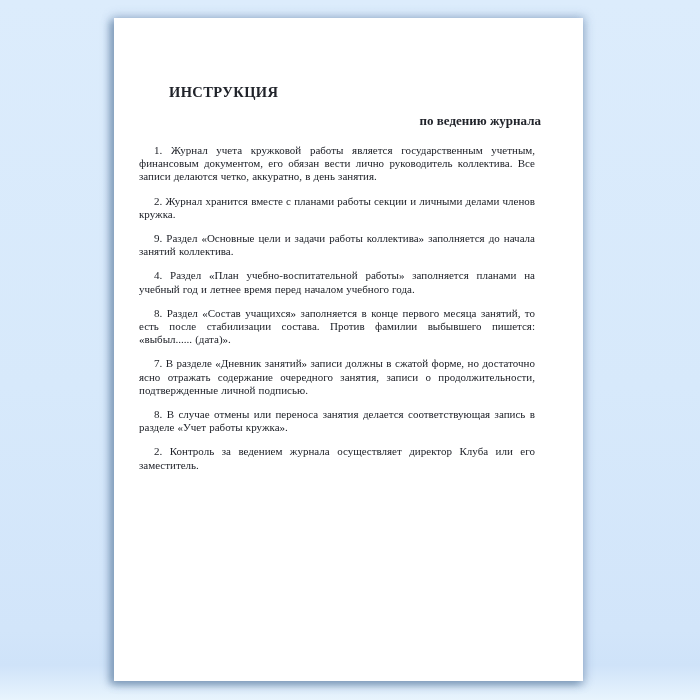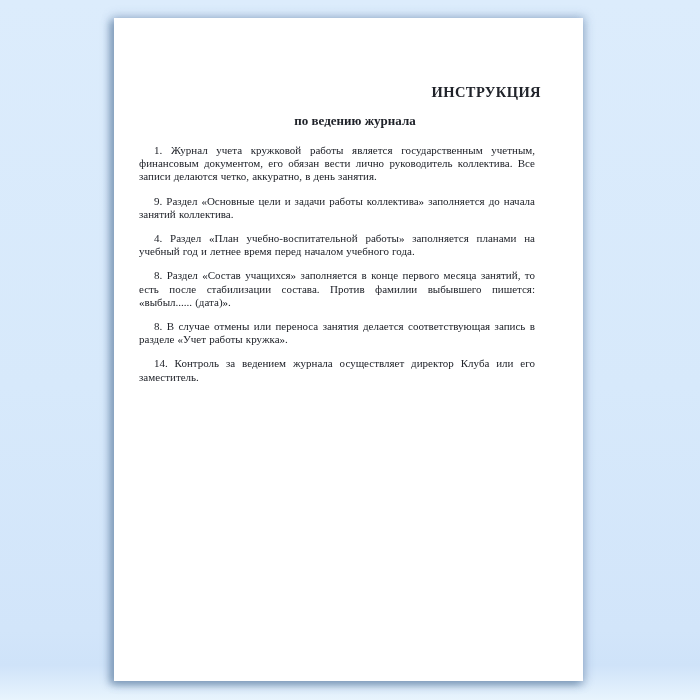--- a/index.html
+++ b/index.html
@@ -25,29 +25,29 @@
       -5px 3px 7px rgba(104, 134, 168, 0.55),
       0 0 9px 2px rgba(110, 140, 175, 0.45),
       0 4px 8px rgba(104, 134, 168, 0.35);
   }
   .doc-title {
     margin: 0 0 12px 30px;
     font-size: 14.5px;
     line-height: 17px;
     font-weight: bold;
     letter-spacing: 0.4px;
-    text-align: right;
+    text-align: left;
     white-space: nowrap;
   }
   .doc-subtitle {
     margin: 0 0 15px 30px;
     font-size: 13px;
     line-height: 16px;
     font-weight: bold;
-    text-align: center;
+    text-align: right;
     white-space: nowrap;
   }
   .para {
     margin: 0 6px 11px 0;
     font-size: 11px;
     line-height: 13.2px;
     text-align: justify;
     text-indent: 15px;
     hyphens: auto;
     -webkit-hyphens: auto;
@@ -56,19 +56,21 @@
 </style>
 </head>
 <body>
 
 <div class="scene">
   <div class="paper">
     <div class="doc-title">ИНСТРУКЦИЯ</div>
     <div class="doc-subtitle">по ведению журнала</div>
 
     <p class="para">1. Журнал учета кружковой работы является государственным учетным, финансовым документом, его обязан вести лично руководитель коллектива. Все записи делаются четко, аккуратно, в день занятия.</p>
+    <p class="para">2. Журнал хранится вместе с планами работы секции и личными делами членов кружка.</p>
     <p class="para">9. Раздел «Основные цели и задачи работы коллектива» заполняется до начала занятий коллектива.</p>
     <p class="para">4. Раздел «План учебно-воспитательной работы» заполняется планами на учебный год и летнее время перед началом учебного года.</p>
     <p class="para">8. Раздел «Состав учащихся» заполняется в конце первого месяца занятий, то есть после стабилизации состава. Против фамилии выбывшего пишется: «выбыл...... (дата)».</p>
+    <p class="para">7. В разделе «Дневник занятий» записи должны в сжатой форме, но достаточно ясно отражать содержание очередного занятия, записи о продолжительности, подтвержденные личной подписью.</p>
     <p class="para">8. В случае отмены или переноса занятия делается соответствующая запись в разделе «Учет работы кружка».</p>
-    <p class="para">14. Контроль за ведением журнала осуществляет директор Клуба или его заместитель.</p>
+    <p class="para">2. Контроль за ведением журнала осуществляет директор Клуба или его заместитель.</p>
   </div>
 </div>
 
 </body></html>

